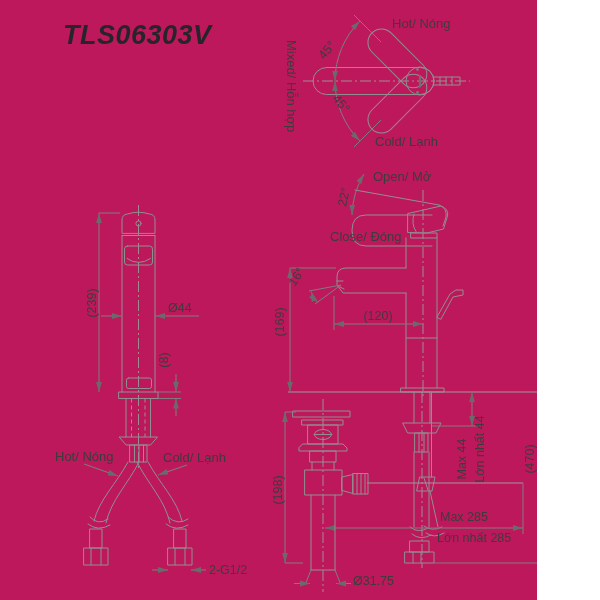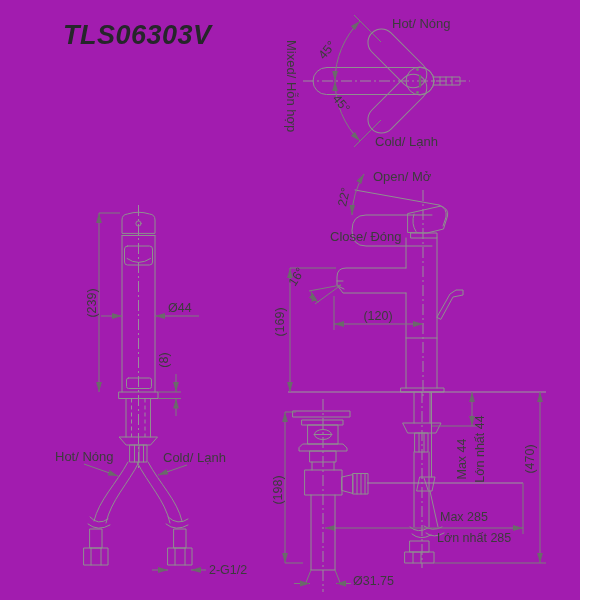--- a/index.html
+++ b/index.html
@@ -1,16 +1,16 @@
 <!DOCTYPE html>
 <html><head>
 <meta charset="utf-8">
 <style>
   html,body{margin:0;padding:0;background:#ffffff;}
-  .page{position:relative;width:580px;height:600px;background:#a21caf;overflow:hidden;
+  .page{position:relative;width:537px;height:600px;background:#be185d;overflow:hidden;
         font-family:"Liberation Sans", sans-serif;}
   svg{position:absolute;left:0;top:0;}
   svg text{fill:#3c3c3c;font-size:13px;font-family:"Liberation Sans", sans-serif;}
   .title{font-size:27px;font-weight:bold;font-style:italic;fill:#26262a;letter-spacing:.5px;}
   .geo{fill:none;stroke:#8f8f8f;stroke-width:1;stroke-linejoin:round;stroke-linecap:round;}
   .geo2{fill:none;stroke:#9a9a9a;stroke-width:1;}
   .dimln{fill:none;stroke:#7d7d7d;stroke-width:1;}
   .darr{marker-start:url(#ar);marker-end:url(#ar);}
   .earr{marker-end:url(#ar);}
   .cl{fill:none;stroke:#9a9a9a;stroke-width:0.9;stroke-dasharray:11 3 2 3;}

